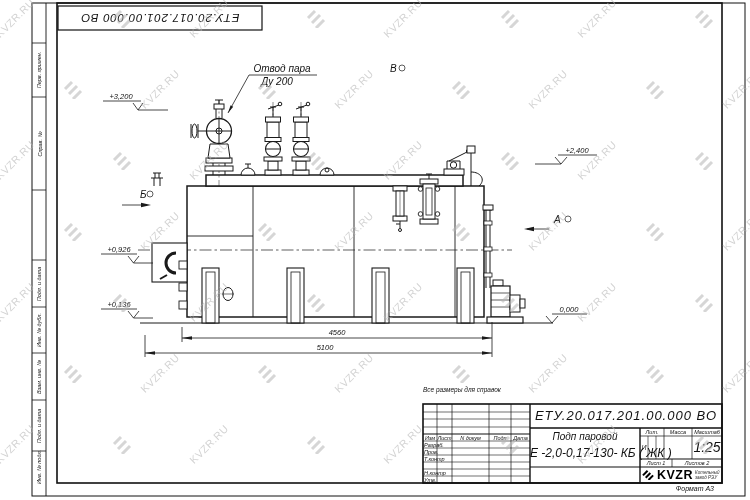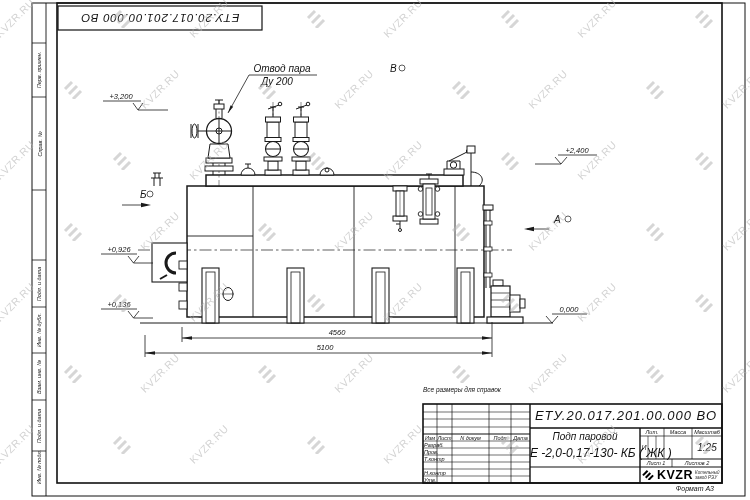--- a/index.html
+++ b/index.html
@@ -259,21 +259,21 @@
   <div class="lbl ovl" style="left:424px;top:441.5px;font-size:5.5px">Разраб.</div>
   <div class="lbl ovl" style="left:424px;top:448.5px;font-size:5.5px">Пров.</div>
   <div class="lbl ovl" style="left:424px;top:455.5px;font-size:5.5px">Т.контр</div>
   <div class="lbl ovl" style="left:424px;top:469.5px;font-size:5.5px">Н.контр</div>
   <div class="lbl ovl" style="left:424px;top:476.5px;font-size:5.5px">Утв.</div>
 
   <div class="lbl ovl c" style="left:640px;top:429px;width:24px;font-size:5.5px">Лит.</div>
   <div class="lbl ovl c" style="left:664px;top:429px;width:28px;font-size:5.5px">Масса</div>
   <div class="lbl ovl c" style="left:692px;top:429px;width:30px;font-size:5.5px">Масштаб</div>
   <div class="lbl ovl c" style="left:640px;top:436px;width:8px;height:23px;line-height:23px;font-size:7px">И</div>
-  <div class="lbl ovl c" style="left:692px;top:436px;width:30px;height:23px;line-height:23px;font-size:10px">1:25</div>
+  <div class="lbl ovl c" style="left:692px;top:436px;width:30px;height:23px;line-height:23px;font-size:14px">1:25</div>
   <div class="lbl ovl c" style="left:640px;top:460px;width:32px;font-size:5.5px">Лист 1</div>
   <div class="lbl ovl c" style="left:672px;top:460px;width:50px;font-size:5.5px">Листов 2</div>
 
   <div class="logo-wrap ovl">
     <span>
       <svg width="13" height="12" viewBox="0 0 14 13">
           <g stroke="#000" stroke-width="2.2" fill="none">
         <path d="M1 8 L6 3"></path>
             <path d="M4 10.5 L9 5.5"></path>
             <path d="M7 13 L12 8"></path>

